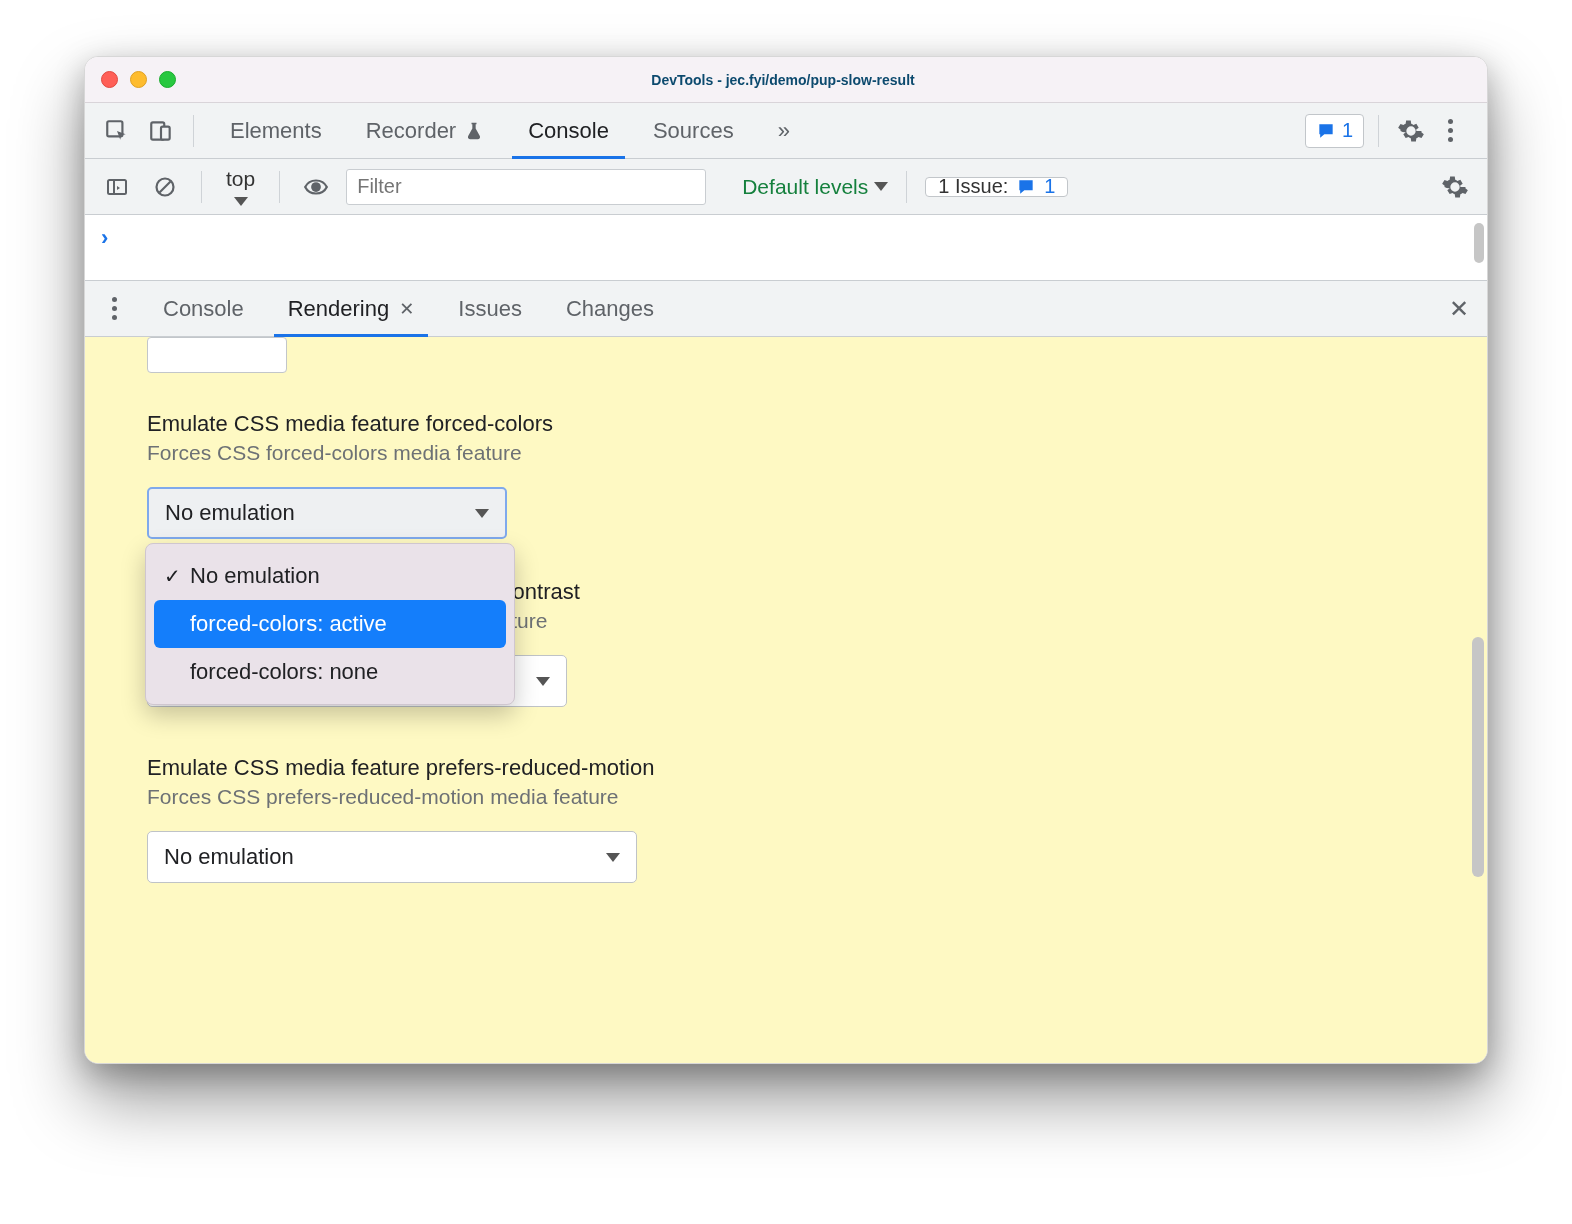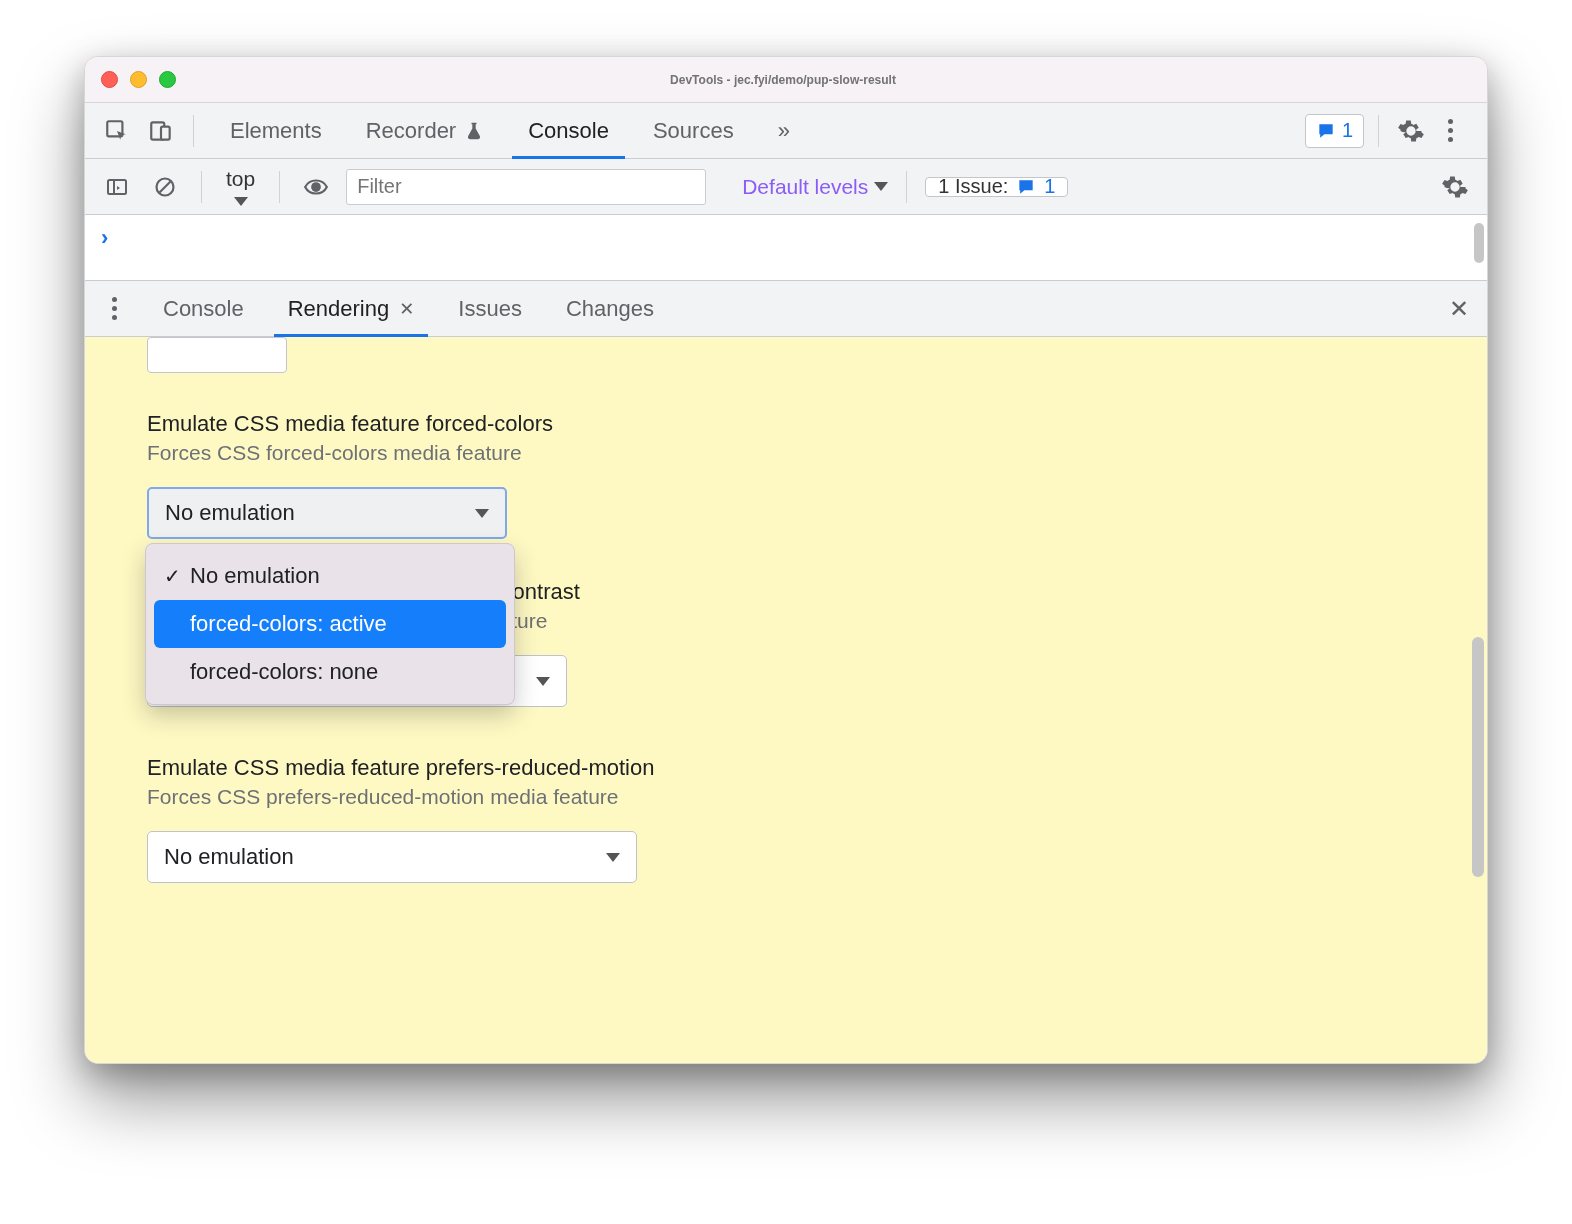--- a/index.html
+++ b/index.html
@@ -15,21 +15,21 @@
   
   .titlebar {
     height: 46px; background: #f6f2f6; display: flex; align-items: center;
     padding: 0 16px; border-bottom: 1px solid #d9d4d9; position: relative;
   }
   .traffic { display: flex; gap: 12px; }
   .light { width: 17px; height: 17px; border-radius: 50%; }
   .light.red { background: #ff5f57; border: 1px solid #e1483f; }
   .light.yellow { background: #febc2e; border: 1px solid #dfa023; }
   .light.green { background: #28c840; border: 1px solid #1aac2e; }
-  .title { position: absolute; left: 0; right: 6px; text-align: center; font-size: 12px; color: #737373; font-weight: 600; pointer-events: none; }
+  .title { position: absolute; left: 0; right: 6px; text-align: center; font-size: 14px; color: #0c4a6e; font-weight: 600; pointer-events: none; }
 
   
   .toolbar1 {
     height: 56px; background: #f1f3f4; border-bottom: 1px solid #c9cdd1;
     display: flex; align-items: center; padding: 0 14px; gap: 8px;
   }
   .icon-btn { width: 36px; height: 36px; display: flex; align-items: center; justify-content: center; color: #5f6368; border-radius: 3px; }
   .vsep { width: 1px; height: 32px; background: #cfd3d7; margin: 0 6px; }
   .tabs { display: flex; align-items: center; gap: 0; }
   .tab { padding: 0 22px; height: 56px; display: flex; align-items: center; font-size: 22px; color: #5f6368; gap: 8px; position: relative; }
@@ -45,21 +45,21 @@
   
   .toolbar2 {
     height: 56px; background: #f1f3f4; border-bottom: 1px solid #c9cdd1;
     display: flex; align-items: center; padding: 0 14px; gap: 12px;
   }
   .context-select { display: flex; align-items: center; gap: 6px; font-size: 21px; color: #333; padding: 0 6px; flex-direction: column; }
   .filter-input {
     width: 360px; height: 36px; background: #fff; border: 1px solid #c9cdd1; border-radius: 3px;
     padding: 0 10px; font-size: 20px; color: #000000;
   }
-  .levels { font-size: 21px; color: #8b5cf6; display: flex; align-items: center; gap: 6px; }
+  .levels { font-size: 21px; color: #15803d; display: flex; align-items: center; gap: 6px; }
   .issues-box {
     display: flex; align-items: center; gap: 8px; background: #fff; border: 1px solid #c2c6ca; border-radius: 4px;
     padding: 3px 12px; font-size: 20px; color: #333; height: 20px;
   }
   .issues-box .num { color: #1a73e8; }
 
   
   .console-body { height: 66px; background: #fff; border-bottom: 1px solid #c9cdd1; position: relative; padding: 10px 16px; }
   .prompt-caret { color: #1a73e8; font-size: 22px; font-weight: 700; }
   .vscroll-thumb { position: absolute; right: 3px; top: 8px; width: 10px; height: 40px; background: #c6c6c6; border-radius: 5px; }

